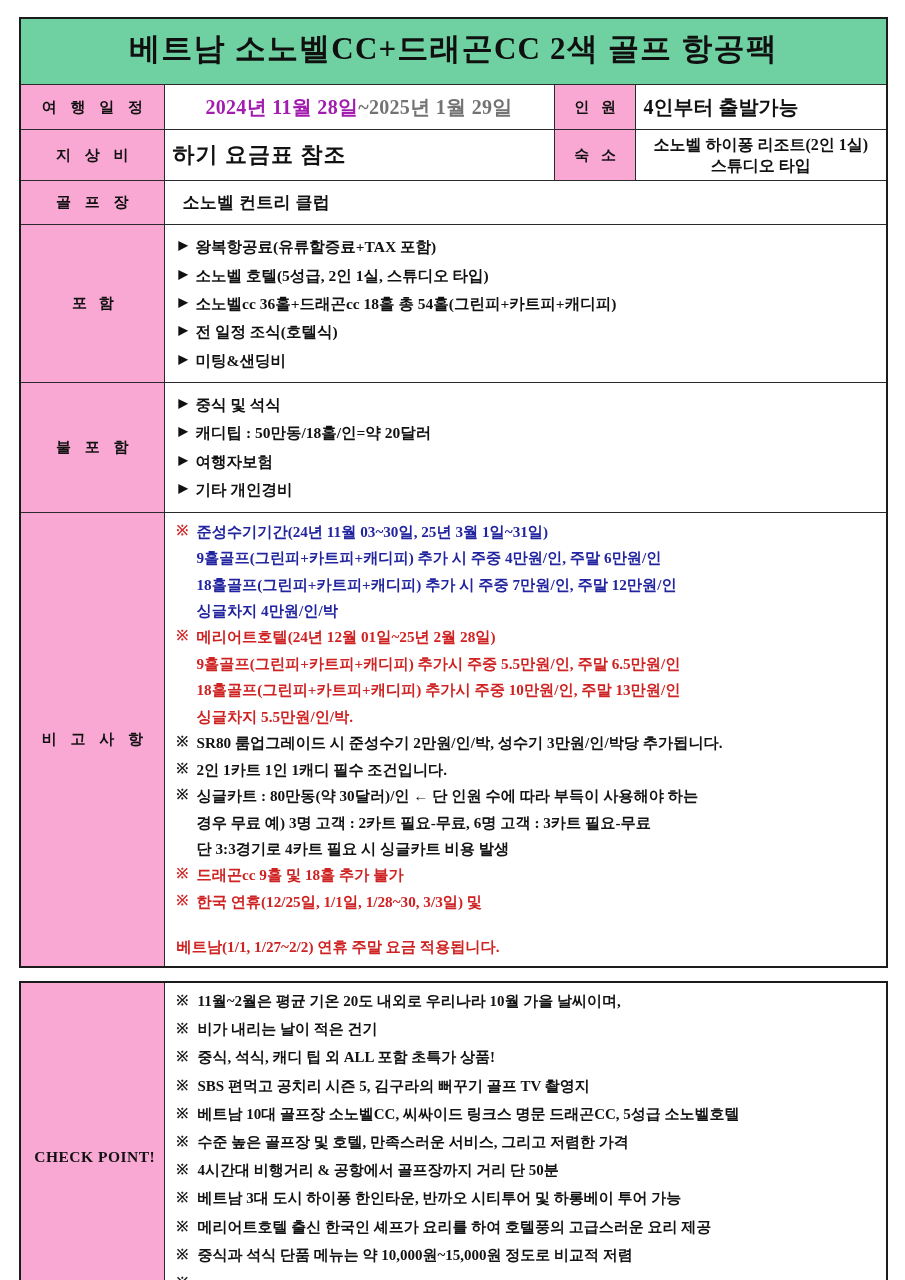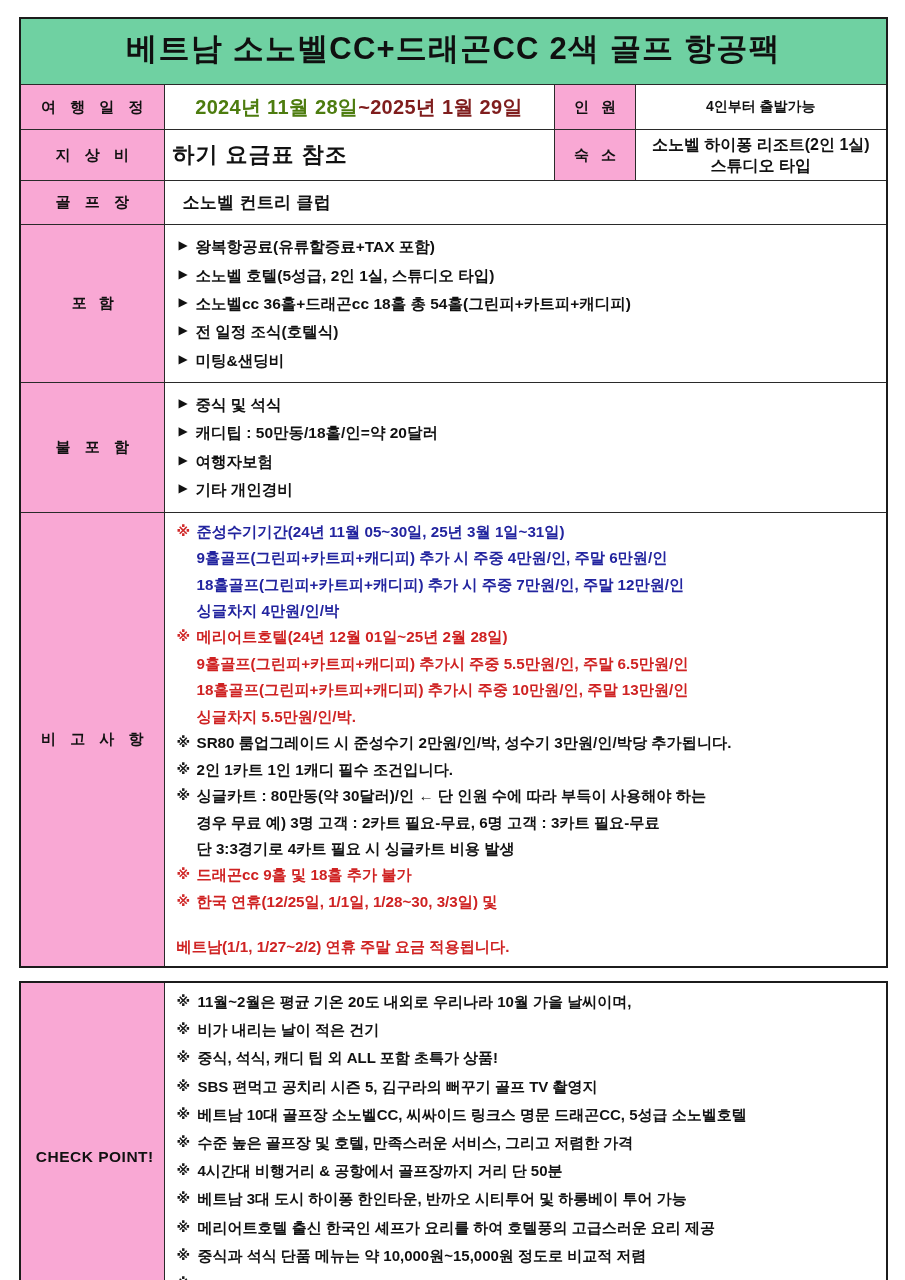--- a/index.html
+++ b/index.html
@@ -28,20 +28,21 @@
   table.sheet {
     width: 100%;
     border-collapse: collapse;
     table-layout: fixed;
     border: 2px solid #1c1c1c;
   }
   table.sheet td {
     border: 1px solid #2a2a2a;
     vertical-align: middle;
     padding: 0;
+    font-family: Liberation Serif, serif;
   }
 
   
   .title-cell {
     background: #6fd1a2;
     text-align: center;
     height: 57px;
     padding: 2px 0 6px 0 !important;
   }
   .title-text {
@@ -71,38 +72,38 @@
   
   .val-cell { background: #ffffff; padding: 4px 8px !important; }
 
   .schedule {
     font-size: 20px;
     font-weight: bold;
     text-align: center;
     letter-spacing: 0.3px;
     white-space: nowrap;
   }
-  .seg-blue { color: #4d7c0f; }
-  .seg-red  { color: #7f1d1d; text-align: center; }
+  .seg-blue { color: #a21caf; }
+  .seg-red  { color: #737373; text-align: center; }
 
   .big-center {
     font-size: 22px;
     font-weight: bold;
     letter-spacing: 1px;
   }
   .small-center {
     font-size: 16px;
     font-weight: bold;
     text-align: center;
     line-height: 1.32;
   }
   .person-text {
-    font-size: 14px;
-    font-weight: bold;
-    text-align: center;
+    font-size: 20px;
+    font-weight: bold;
+    text-align: left;
   }
   .course-text {
     font-size: 17px;
     font-weight: bold;
     padding: 6px 0 6px 10px;
     letter-spacing: 0.3px;
   }
 
   
   .list-block {
@@ -260,21 +261,21 @@
             </div>
         </td>
       </tr>
 
       <tr>
         <td class="label-cell">비 고 사 항</td>
         <td class="val-cell" colspan="3" style="padding:0 !important">
           <div class="notes" id="remarks-list">
               <div class="nrow">
                 <span class="mark">※</span>
-                <span class="body c-blue">준성수기기간(24년 11월 05~30일, 25년 3월 1일~31일)</span>
+                <span class="body c-blue">준성수기기간(24년 11월 03~30일, 25년 3월 1일~31일)</span>
               </div>
               <div class="nrow">
                 <span class="mark blank">※</span>
                 <span class="body c-blue">9홀골프(그린피+카트피+캐디피) 추가 시 주중 4만원/인, 주말 6만원/인</span>
               </div>
               <div class="nrow">
                 <span class="mark blank">※</span>
                 <span class="body c-blue">18홀골프(그린피+카트피+캐디피) 추가 시 주중 7만원/인, 주말 12만원/인</span>
               </div>
               <div class="nrow">

